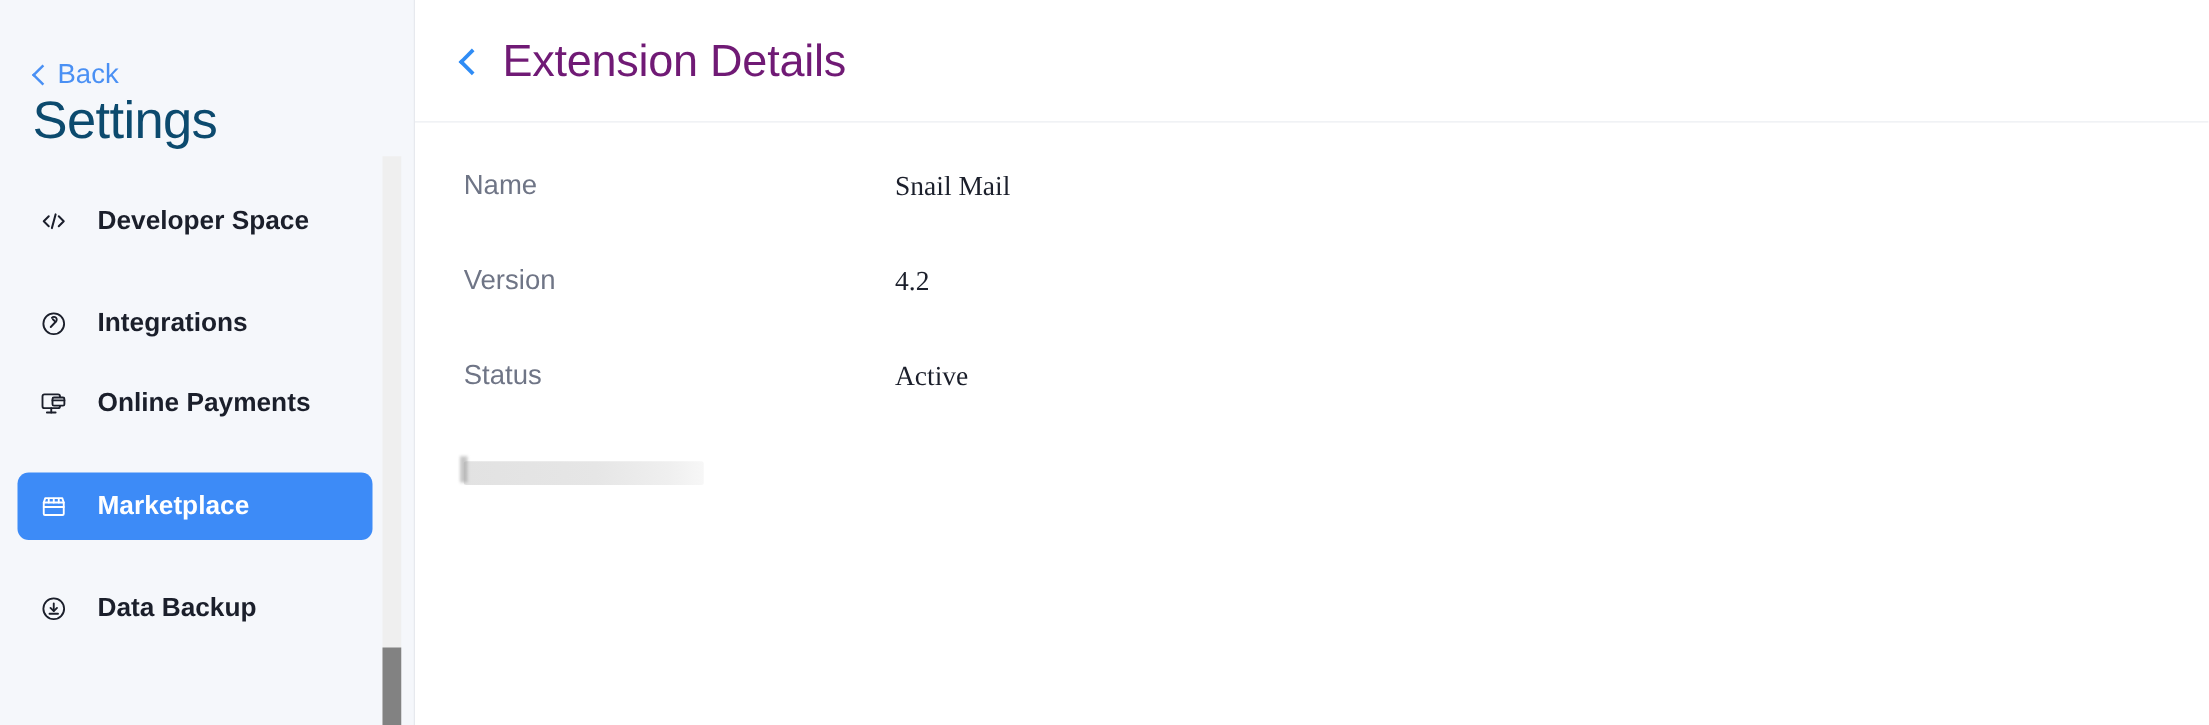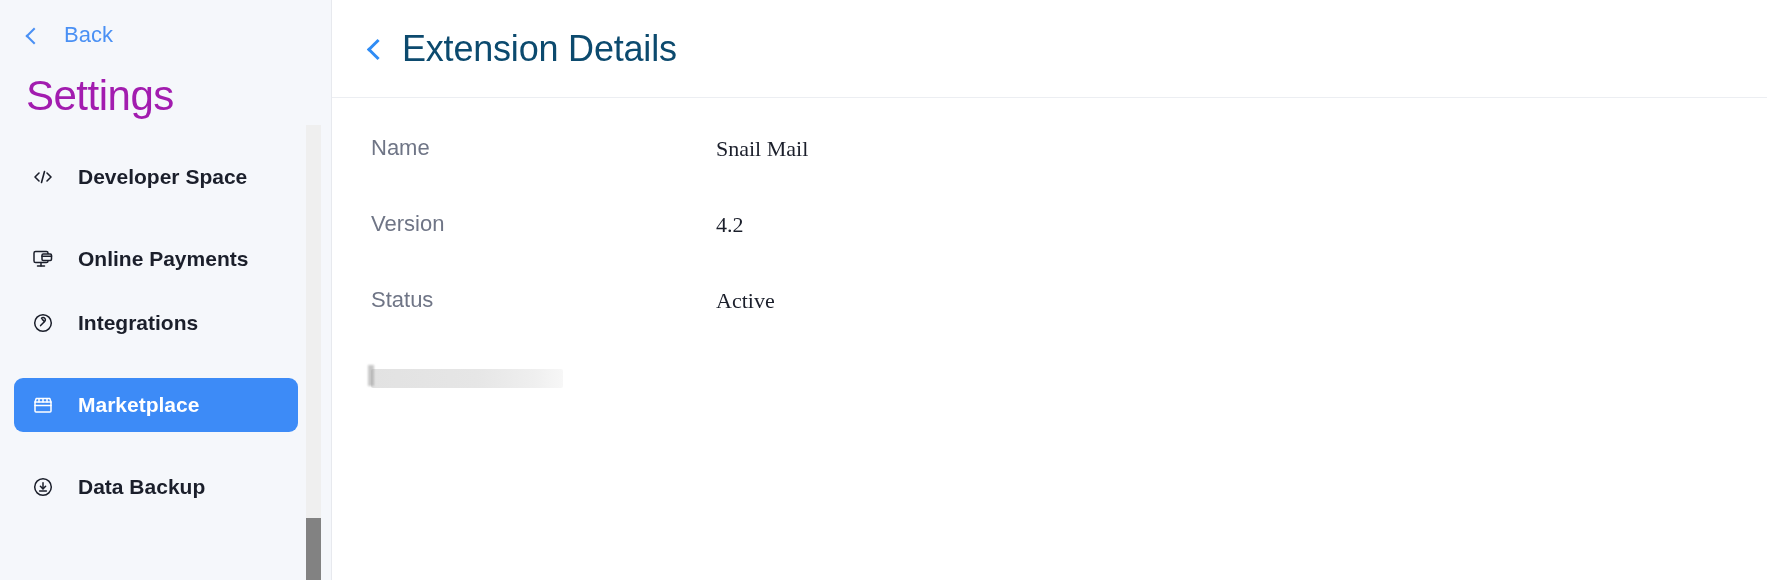--- a/index.html
+++ b/index.html
@@ -23,45 +23,45 @@
     position: relative;
     width: 332px;
     height: 580px;
     background: #f5f7fb;
     flex: 0 0 332px;
     overflow: hidden;
   }
   .back-link {
     display: flex;
     align-items: center;
-    gap: 24px;
+    gap: 6px;
     position: absolute;
     left: 28px;
-    top: 22px;
+    top: 46px;
     color: #4a90f4;
     font-size: 22px;
     cursor: pointer;
     user-select: none;
   }
   .back-chevron {
     display: inline-block;
     width: 12px;
     height: 12px;
     border-left: 2.4px solid #4a90f4;
     border-bottom: 2.4px solid #4a90f4;
     transform: rotate(45deg);
     margin-top: 1px;
   }
   .settings-title {
     position: absolute;
     left: 26px;
     top: 72px;
     font-size: 42px;
     font-weight: 400;
-    color: #a21caf;
+    color: #0c4a6e;
     letter-spacing: -0.5px;
   }
 
   .nav {
     position: absolute;
     top: 150px;
     left: 0;
     width: 312px;
     padding: 0 14px;
     font-weight: bold;
@@ -146,21 +146,21 @@
     display: inline-block;
     width: 15px;
     height: 15px;
     border-left: 3px solid #2f8cf5;
     border-bottom: 3px solid #2f8cf5;
     transform: rotate(45deg);
     margin-top: 2px;
   }
   .page-title {
     font-size: 36px;
-    color: #0c4a6e;
+    color: #701a75;
     font-weight: 400;
     letter-spacing: -0.2px;
   }
   .header-right {
     margin-left: auto;
     display: flex;
     align-items: center;
     position: relative;
   }
   .highlight-box {
@@ -266,39 +266,39 @@
           </svg>
         </span>
         <span>Developer Space</span>
       </div>
 
       <div class="nav-gap-1"></div>
 
       <div class="nav-item">
         <span class="nav-icon">
           <svg width="24" height="24" viewBox="0 0 24 24" fill="none" stroke="#1b1f2b" stroke-width="1.5" stroke-linecap="round" stroke-linejoin="round">
+            <circle cx="12" cy="12" r="8.3"></circle>
+            <path d="M9.6 14.6 L13.6 10.4 a2.2 2.2 0 1 0 -3.1 -3.1"></path>
+            <line x1="11.3" y1="8.4" x2="13.4" y2="10.5"></line>
+          </svg>
+        </span>
+        <span>Integrations</span>
+      </div>
+
+      <div class="nav-item">
+        <span class="nav-icon">
+          <svg width="24" height="24" viewBox="0 0 24 24" fill="none" stroke="#1b1f2b" stroke-width="1.5" stroke-linecap="round" stroke-linejoin="round">
             <rect x="3" y="4.5" width="14" height="11" rx="1.6"></rect>
             <line x1="10" y1="15.5" x2="10" y2="19"></line>
               <line x1="6.5" y1="19" x2="13.5" y2="19"></line>
             <rect x="11" y="7" width="9.5" height="6.5" rx="1.2" fill="#f5f7fb"></rect>
             <line x1="11" y1="9.3" x2="20.5" y2="9.3"></line>
           </svg>
         </span>
         <span>Online Payments</span>
-      </div>
-
-      <div class="nav-item">
-        <span class="nav-icon">
-          <svg width="24" height="24" viewBox="0 0 24 24" fill="none" stroke="#1b1f2b" stroke-width="1.5" stroke-linecap="round" stroke-linejoin="round">
-            <circle cx="12" cy="12" r="8.3"></circle>
-            <path d="M9.6 14.6 L13.6 10.4 a2.2 2.2 0 1 0 -3.1 -3.1"></path>
-            <line x1="11.3" y1="8.4" x2="13.4" y2="10.5"></line>
-          </svg>
-        </span>
-        <span>Integrations</span>
       </div>
 
       <div class="nav-gap-2"></div>
 
       <div class="nav-item active">
         <span class="nav-icon">
           <svg width="24" height="24" viewBox="0 0 24 24" fill="none" stroke="#ffffff" stroke-width="1.5" stroke-linecap="round" stroke-linejoin="round">
             <path d="M4 9 L5.2 5.5 H18.8 L20 9"></path>
             <path d="M4 9 h16 v9 a1 1 0 0 1 -1 1 H5 a1 1 0 0 1 -1 -1 Z"></path>
             <line x1="8" y1="9" x2="8" y2="6"></line>

